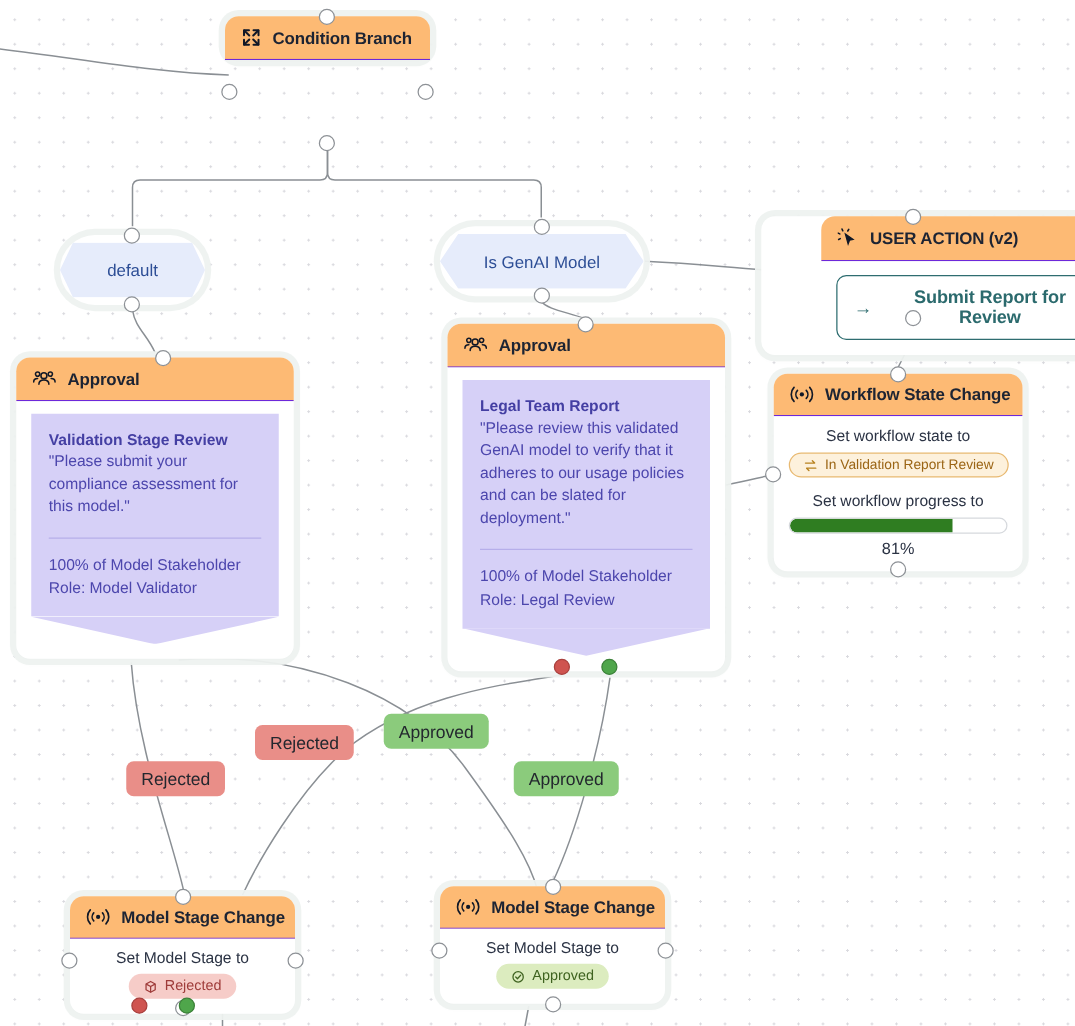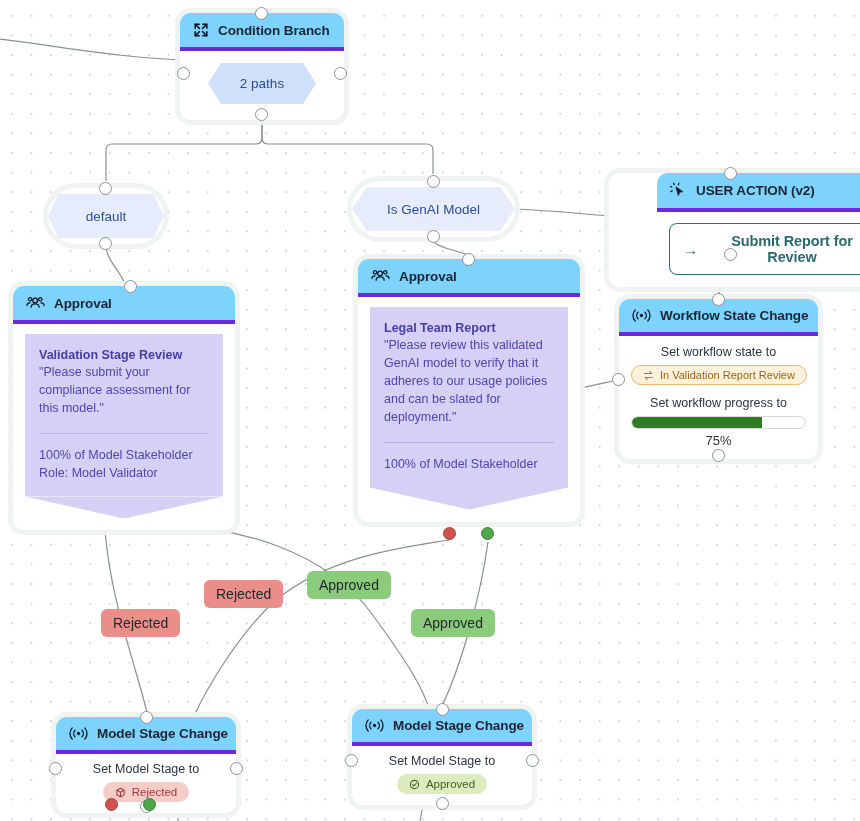--- a/index.html
+++ b/index.html
@@ -12,21 +12,21 @@
     font-family:"Liberation Sans","DejaVu Sans",sans-serif;
     -webkit-font-smoothing:antialiased;
   }
   #canvas{position:absolute;inset:0;}
   svg.edges{position:absolute;left:0;top:0;width:860px;height:821px;overflow:visible;pointer-events:none;}
 
   
   .node{position:absolute;background:#fff;border-radius:11px;
         box-shadow:0 0 0 5px rgba(238,242,240,.95), 0 1px 2px rgba(16,24,40,.10), 0 1px 8px rgba(16,24,40,.06);}
   .node-head{display:flex;align-items:center;gap:9px;padding:9px 13px;
-             border-bottom:4px solid #6d28d9;border-radius:11px 11px 0 0;background:#7dd3fc;}
+             border-bottom:1px solid #6d28d9;border-radius:11px 11px 0 0;background:#fdba74;}
   .node-title{font-size:13.5px;font-weight:bold;color:#1d2433;letter-spacing:-.1px;white-space:nowrap;}
   .node-body{padding:10px 12px 12px;}
 
   
   .h{position:absolute;width:13px;height:13px;border-radius:50%;background:#fff;
      border:1.3px solid #8d9196;box-sizing:border-box;z-index:6;}
   .dot{position:absolute;width:13px;height:13px;border-radius:50%;box-sizing:border-box;z-index:7;}
   .dot.red{background:#cf5450;border:1.3px solid #a9413e;}
   .dot.green{background:#4fa64b;border:1.3px solid #3c8139;}
 
@@ -144,23 +144,20 @@
           <path d="M9.8 2.2h4v4"></path>
             <path d="M13.6 2.4L9.6 6.4"></path>
           <path d="M6.2 13.8H2.2V9.8"></path>
             <path d="M2.4 13.6L6.4 9.6"></path>
           <path d="M9.8 13.8h4v-4"></path>
             <path d="M13.6 13.6L9.6 9.6"></path>
         </svg>
       </span>
       <span class="node-title">Condition Branch</span>
     </div>
-    <div class="hexwrap">
-      <div class="hex">2 paths</div>
-    </div>
     <span class="h" style="left:75px;top:-6px;"></span>
     <span class="h" style="left:-3px;top:54px;"></span>
     <span class="h" style="left:154px;top:54px;"></span>
     <span class="h" style="left:75px;top:95px;"></span>
   </div>
 
   <div class="cond" id="cond-default">
     <div class="hex2">default</div>
     <span class="h" style="left:51px;top:-6px;"></span>
     <span class="h" style="left:51px;top:49px;"></span>
@@ -216,20 +213,21 @@
       </span>
       <span class="node-title">Approval</span>
     </div>
     <div class="node-body">
       <div class="appr-block">
         <div class="appr-title">Legal Team Report</div>
         <div class="appr-quote">"Please review this validated GenAI model to verify that it adheres to our usage policies and can be slated for deployment."</div>
         <div class="appr-rule"></div>
         <div class="appr-meta">
           <div>100% of Model Stakeholder</div>
+          <div>Role: Legal Review</div>
         </div>
       </div>
     </div>
     <span class="h" style="left:104px;top:-6px;"></span>
     <span class="dot red" style="left:85px;top:268px;"></span>
     <span class="dot green" style="left:123px;top:268px;"></span>
   </div>
 
   <div class="node" id="user-action">
     <div class="node-head">
@@ -276,21 +274,21 @@
               <path d="M10.5 8.2h-8l2 2"></path>
           </svg>
         </span>
         <span>In Validation Report Review</span>
       </span>
       <div class="ws-gap"></div>
       <div class="ws-label">Set workflow progress to</div>
       <div class="pbar">
         <div class="pfill" id="pfill" style="width: 75%;"></div>
       </div>
-      <div class="ppct">75%</div>
+      <div class="ppct">81%</div>
     </div>
     <span class="h" style="left:93px;top:-6px;"></span>
     <span class="h" style="left:-7px;top:74px;"></span>
     <span class="h" style="left:93px;top:150px;"></span>
   </div>
 
   <div class="node" id="stage-left">
     <div class="node-head">
       <span>
         <svg class="ic" width="19" height="15" viewBox="0 0 20 15" fill="none" stroke="#111827" stroke-width="1.4" stroke-linecap="round">

